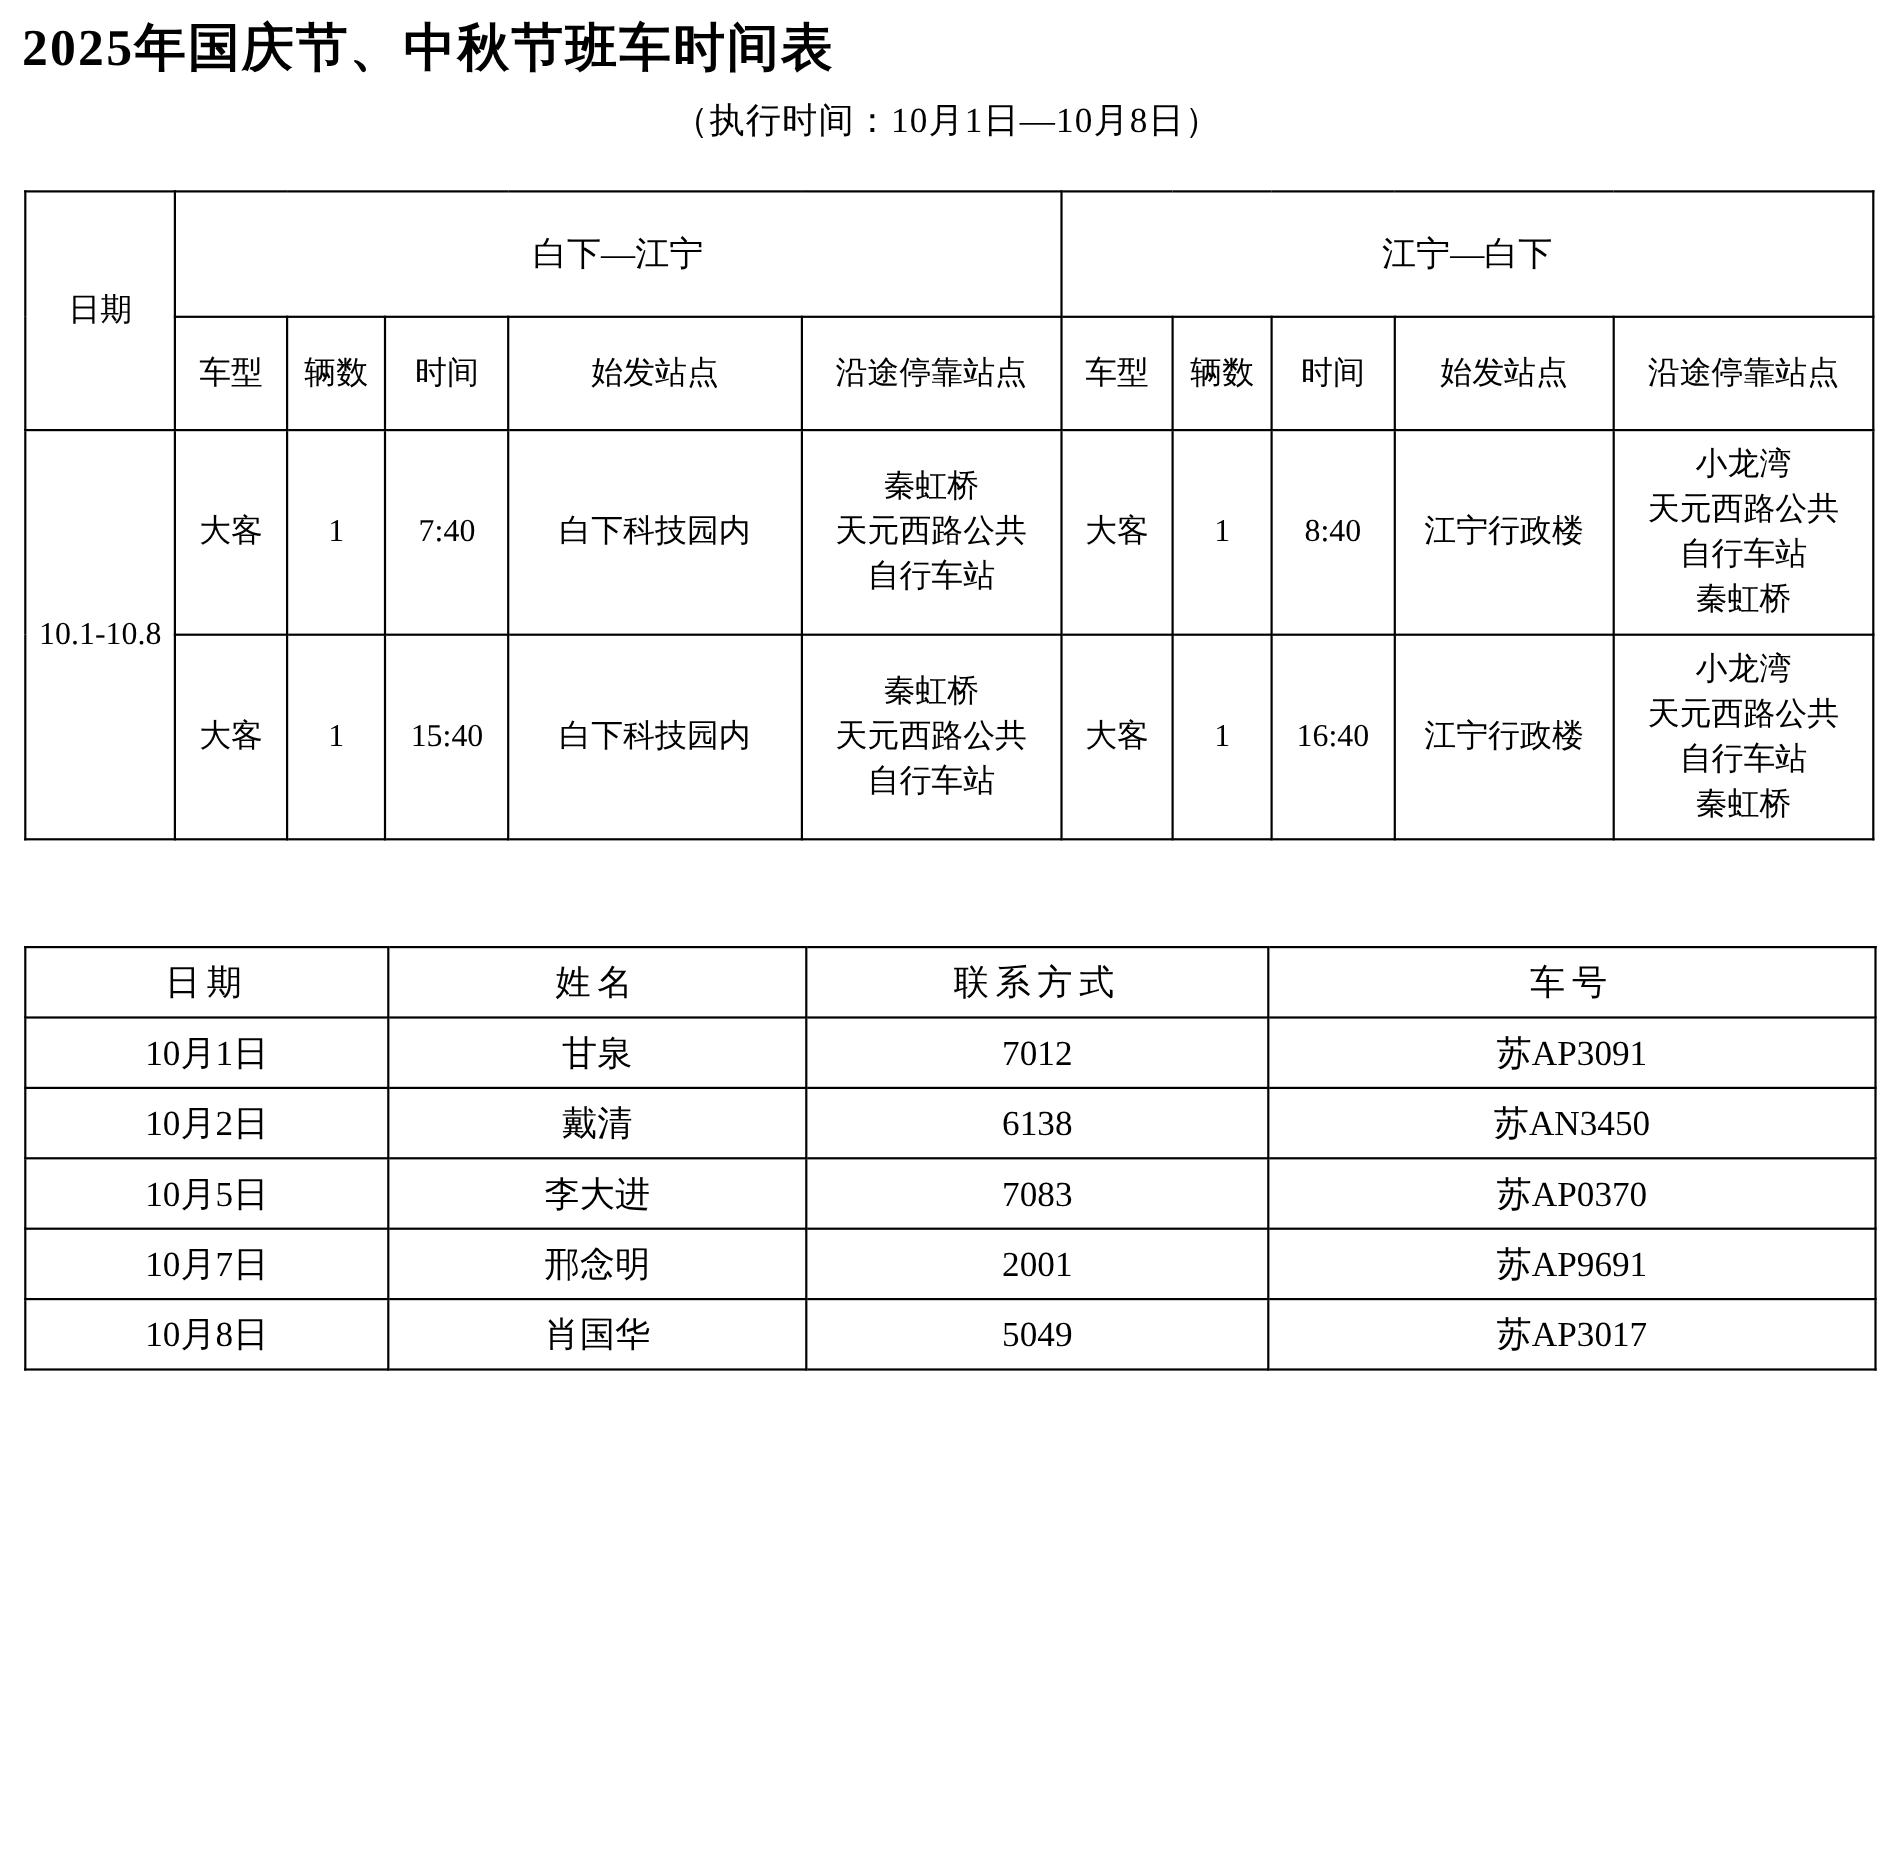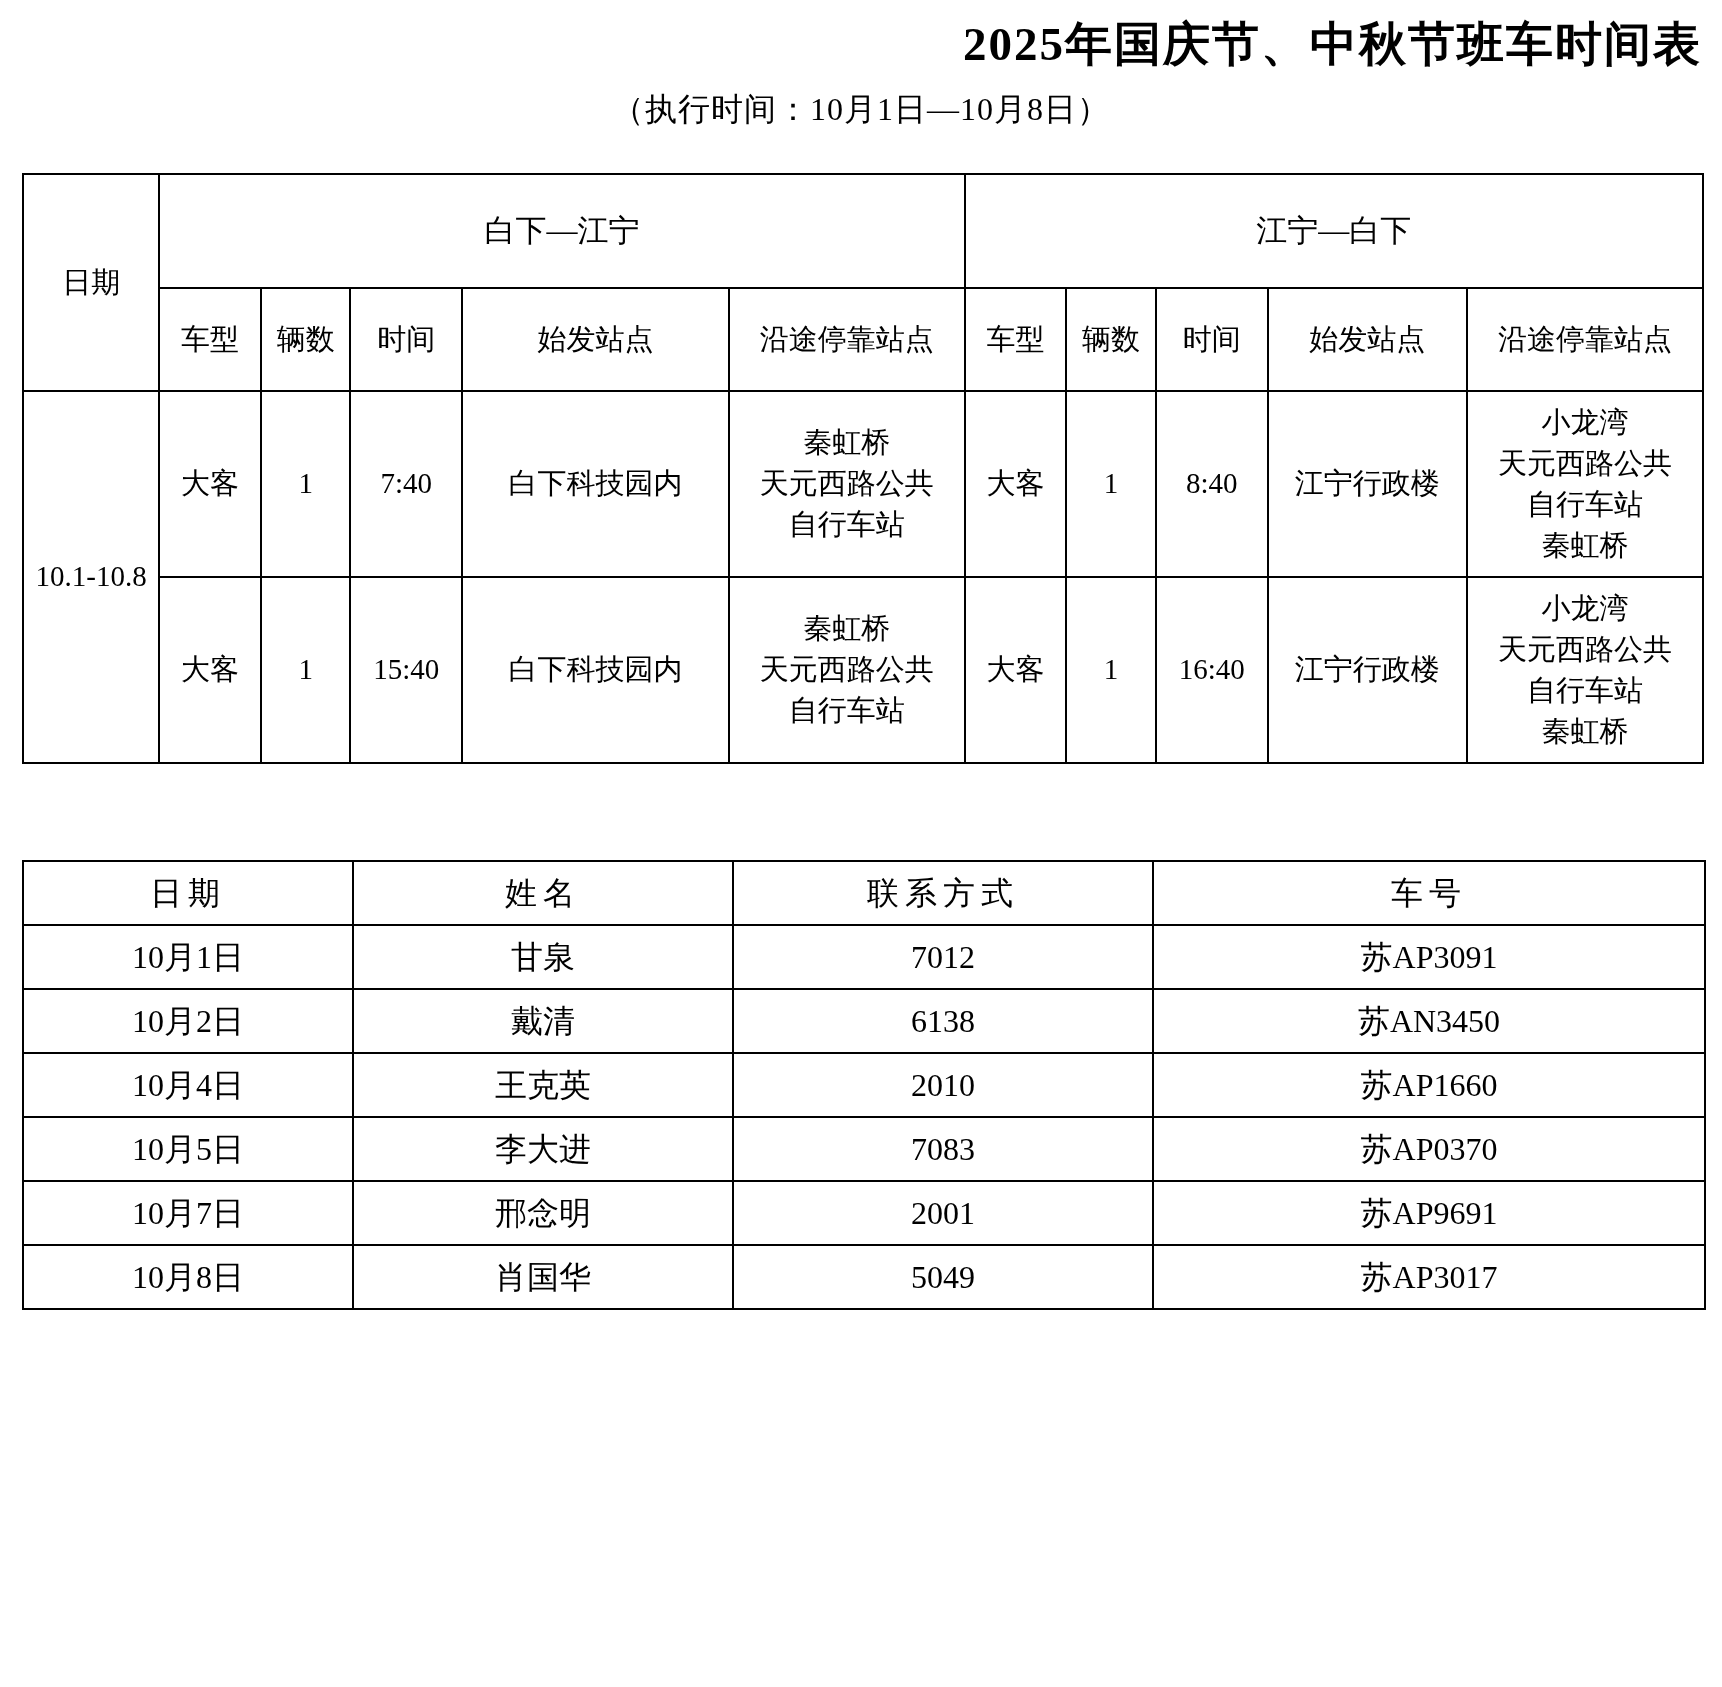--- a/index.html
+++ b/index.html
@@ -16,21 +16,21 @@
   }
   .page {
     position: relative;
     width: 1722px;
     height: 1687px;
     box-sizing: border-box;
     padding: 0 20px;
   }
   
   .main-title {
-    text-align: right;
+    text-align: left;
     font-size: 47px;
     font-weight: bold;
     letter-spacing: 2px;
     margin: 14px 0 0 0;
     line-height: 1.3;
   }
   .sub-title {
     text-align: center;
     font-size: 32px;
     margin: 14px 0 0 0;
@@ -210,26 +210,20 @@
           <td>7012</td>
           <td>苏AP3091</td>
         </tr>
         <tr>
           <td>10月2日</td>
           <td>戴清</td>
           <td>6138</td>
           <td>苏AN3450</td>
         </tr>
         <tr>
-          <td>10月4日</td>
-          <td>王克英</td>
-          <td>2010</td>
-          <td>苏AP1660</td>
-        </tr>
-        <tr>
           <td>10月5日</td>
           <td>李大进</td>
           <td>7083</td>
           <td>苏AP0370</td>
         </tr>
         <tr>
           <td>10月7日</td>
           <td>邢念明</td>
           <td>2001</td>
           <td>苏AP9691</td>

